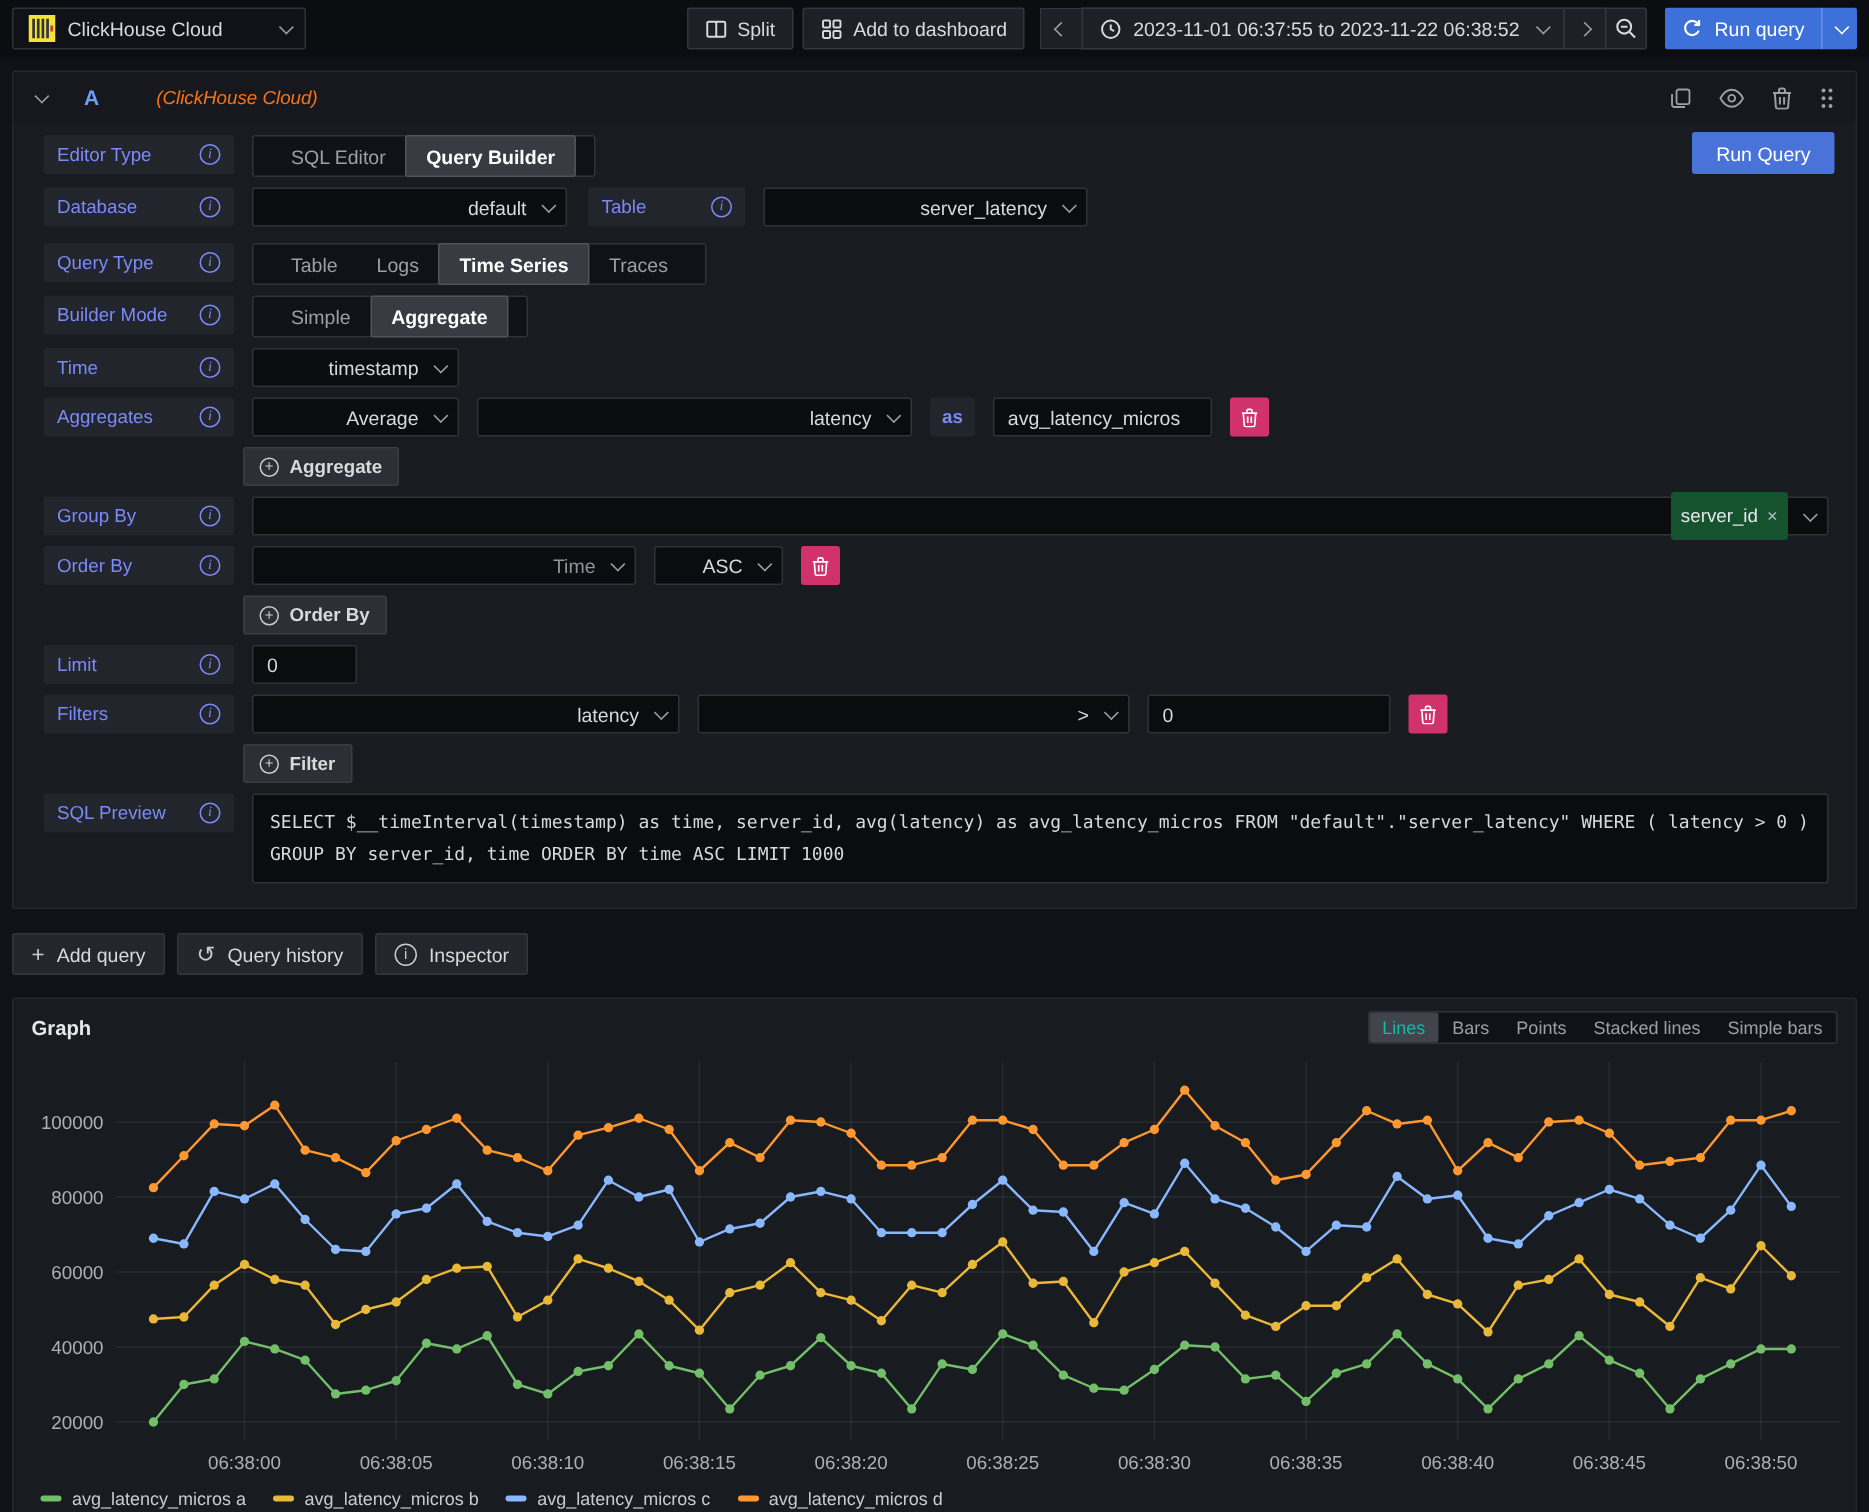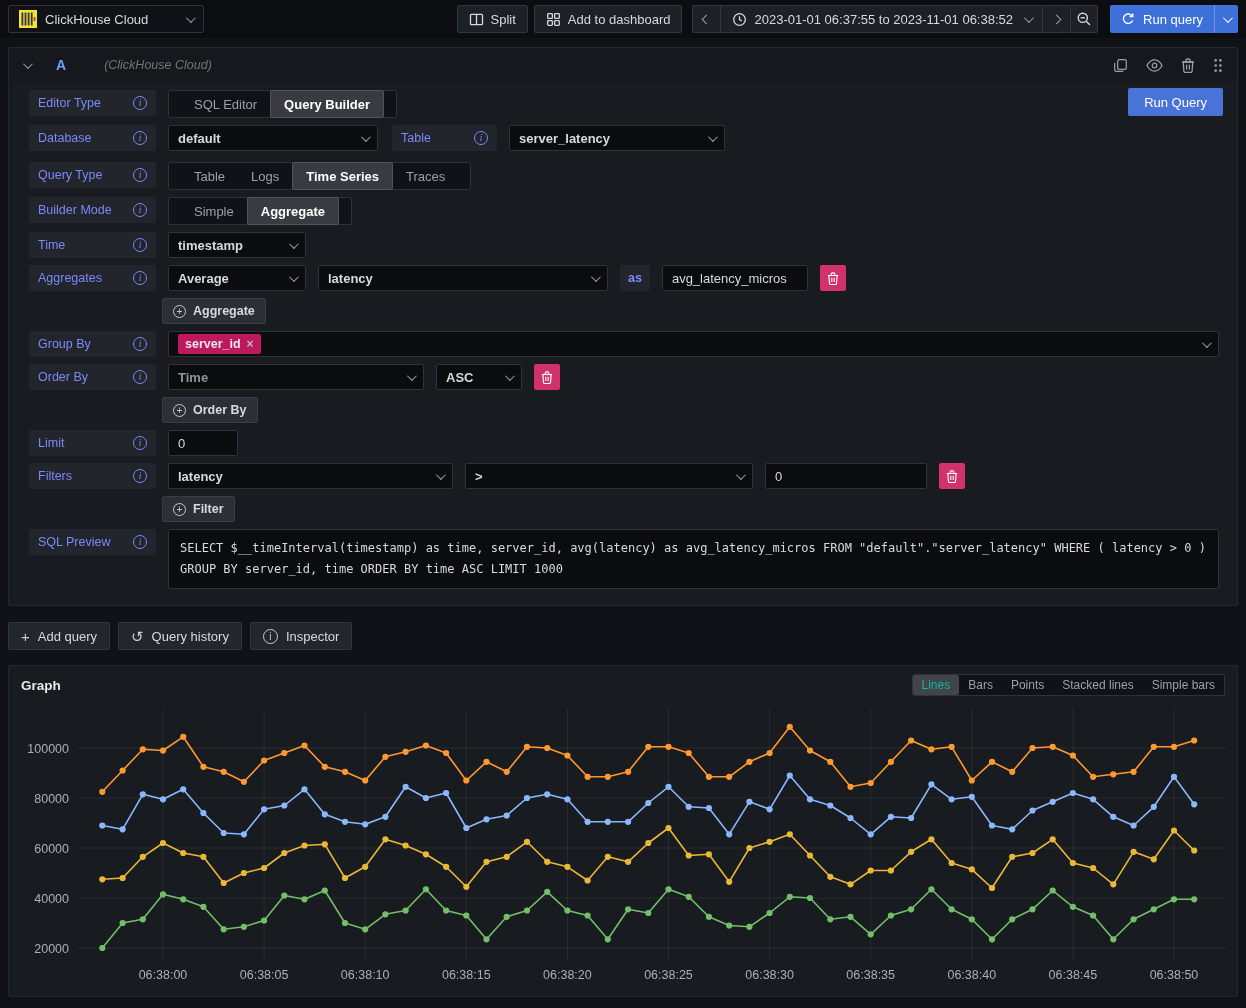--- a/index.html
+++ b/index.html
@@ -30,53 +30,53 @@
   .chev.left  { transform:rotate(135deg); }
   .chev.right { transform:rotate(-45deg); }
   .chev.white { border-color:#fff; }
 
   svg.ic { display:block; }
 
   
   .panel { margin:9px 8px 0 8px; background:#181b1f; border:1px solid #25272e; border-radius:2px; }
   .qhead { height:34px; display:flex; align-items:center; gap:10px; padding:0 14px; background:#16181d; }
   .refid { color:#6e9fff; font-weight:700; font-size:14px; margin-left:16px; }
-  .dshint { color:#737373; font-style:italic; font-size:12.5px; margin-left:28px; }
+  .dshint { color:#f97316; font-style:italic; font-size:12.5px; margin-left:28px; }
   .qhead-icons { margin-left:auto; display:flex; align-items:center; gap:18px; color:#9aa0a8; }
   .qhead-icons > * { cursor:pointer; }
 
   .qbody { padding:8px 18px 14px 20px; position:relative; }
   .row { display:flex; align-items:flex-start; margin-bottom:7px; gap:12px; }
   .row .indentgap { width:121px; flex:0 0 auto; }
 
   .lbl { width:127px; flex:0 0 auto; background:#22252b; color:#7b8af9; height:26px; border-radius:2px;
     display:flex; align-items:center; justify-content:space-between; padding:0 9px; font-size:12.5px; font-weight:500; }
   .lbl.auto { width:auto; min-width:105px; gap:26px; }
   .info { width:14px; height:14px; border:1px solid #7b8af9; border-radius:50%; font-size:9.5px; font-style:italic;
     display:inline-flex; align-items:center; justify-content:center; cursor:pointer; font-family:"Liberation Serif",serif; }
 
   .seg { display:inline-flex; align-items:center; background:#111217; border:1px solid #2f3237; border-radius:2px; height:28px; padding:12px; }
   .seg .opt { padding:0 13px; color:#9aa0a8; height:26px; display:flex; align-items:center; cursor:pointer; font-size:13px; }
   .seg .opt.active { background:#383b42; border:1px solid #51545b; border-radius:2px; color:#fff; font-weight:700; height:28px; margin:-1px 0; }
 
   .select, .input { background:#0b0c0e; border:1px solid #2f3237; border-radius:2px; height:26px;
     display:flex; align-items:center; padding:0 9px; font-size:13px; color:#d8d9da; cursor:pointer; }
-  .select { justify-content:space-between; gap:10px;font-weight:bold; }
+  .select { justify-content:flex-end; gap:10px; }
   .muted { color:#8e949e; }
   .grow { flex:1; }
 
   .asbox { background:#22252b; color:#7b8af9; font-weight:600; font-size:12.5px; height:26px; border-radius:2px;
     display:flex; align-items:center; padding:0 8px; }
   .danger { width:26px; height:26px; flex:0 0 auto; background:#d2326a; border:none; border-radius:2px;
     display:flex; align-items:center; justify-content:center; cursor:pointer; }
   .addbtn { display:flex; align-items:center; gap:7px; background:#2c2f36; border:1px solid #3a3d44; border-radius:2px;
     height:26px; padding:0 10px; color:#d8d9da; font-size:12.5px; font-weight:600; cursor:pointer; }
   .pluscirc { width:13px; height:13px; border:1px solid #c7ccd1; border-radius:50%; display:inline-flex;
     align-items:center; justify-content:center; font-size:10px; color:#c7ccd1; font-weight:400; }
-  .chip { display:inline-flex; align-items:center; gap:6px; background:#be185d; border-radius:2px; height:20px;
+  .chip { display:inline-flex; align-items:center; gap:6px; background:#14532d; border-radius:2px; height:32px;
     padding:0 7px; font-size:12.5px; color:#e6e8ea; }
   .chip .x { color:#b6bcc3; cursor:pointer; font-size:12px; }
 
   .sqlbox { flex:1; background:#0b0c0e; border:1px solid #2f3237; border-radius:2px; padding:8px 11px;
     font-family:"DejaVu Sans Mono", monospace; font-size:12px; line-height:21px; color:#d8d9da; min-height:56px; }
 
   .runquery-btn { position:absolute; right:14px; top:6px; background:#4a73d9; color:#fff; border:none; border-radius:2px;
     height:28px; padding:0 16px; font-size:13px; font-weight:500; cursor:pointer; }
 
   
@@ -141,21 +141,21 @@
     <button class="tb-btn tb-icnbtn">
         <span class="chev left"></span>
       </button>
     <button class="tb-btn">
       <span>
           <svg class="ic" width="15" height="15" viewBox="0 0 16 16" fill="none" stroke="#d8d9da" stroke-width="1.4">
             <circle cx="8" cy="8" r="6.2"></circle>
             <path d="M8 4.6V8l2.4 1.4"></path>
           </svg>
         </span>
-      <span>2023-01-01 06:37:55 to 2023-11-01 06:38:52</span>
+      <span>2023-11-01 06:37:55 to 2023-11-22 06:38:52</span>
       <span class="chev down" style="margin-left:4px;"></span>
     </button>
     <button class="tb-btn tb-icnbtn">
         <span class="chev right"></span>
       </button>
     <button class="tb-btn tb-icnbtn">
       <span>
           <svg class="ic" width="16" height="16" viewBox="0 0 16 16" fill="none" stroke="#d8d9da" stroke-width="1.4">
             <circle cx="6.8" cy="6.8" r="4.6"></circle>
             <line x1="10.4" y1="10.4" x2="14" y2="14"></line>
@@ -699,13 +699,31 @@
       <circle cx="1023.5" cy="50.0" r="3.1" fill="#FF9830"></circle>
       <circle cx="1043.7" cy="48.8" r="3.1" fill="#FF9830"></circle>
       <circle cx="1063.9" cy="57.5" r="3.1" fill="#FF9830"></circle>
       <circle cx="1084.1" cy="78.8" r="3.1" fill="#FF9830"></circle>
       <circle cx="1104.3" cy="76.3" r="3.1" fill="#FF9830"></circle>
       <circle cx="1124.6" cy="73.8" r="3.1" fill="#FF9830"></circle>
       <circle cx="1144.8" cy="48.8" r="3.1" fill="#FF9830"></circle>
       <circle cx="1165.0" cy="48.8" r="3.1" fill="#FF9830"></circle>
       <circle cx="1185.2" cy="42.5" r="3.1" fill="#FF9830"></circle>
     </svg>
+  <div class="legend">
+    <div class="litem">
+        <span class="swatch" style="background: rgb(115, 191, 105);"></span>
+        <span>avg_latency_micros a</span>
+      </div>
+    <div class="litem">
+        <span class="swatch" style="background: rgb(234, 184, 57);"></span>
+        <span>avg_latency_micros b</span>
+      </div>
+    <div class="litem">
+        <span class="swatch" style="background: rgb(138, 184, 255);"></span>
+        <span>avg_latency_micros c</span>
+      </div>
+    <div class="litem">
+        <span class="swatch" style="background: rgb(255, 152, 48);"></span>
+        <span>avg_latency_micros d</span>
+      </div>
+  </div>
 </div>
 
 </body></html>

